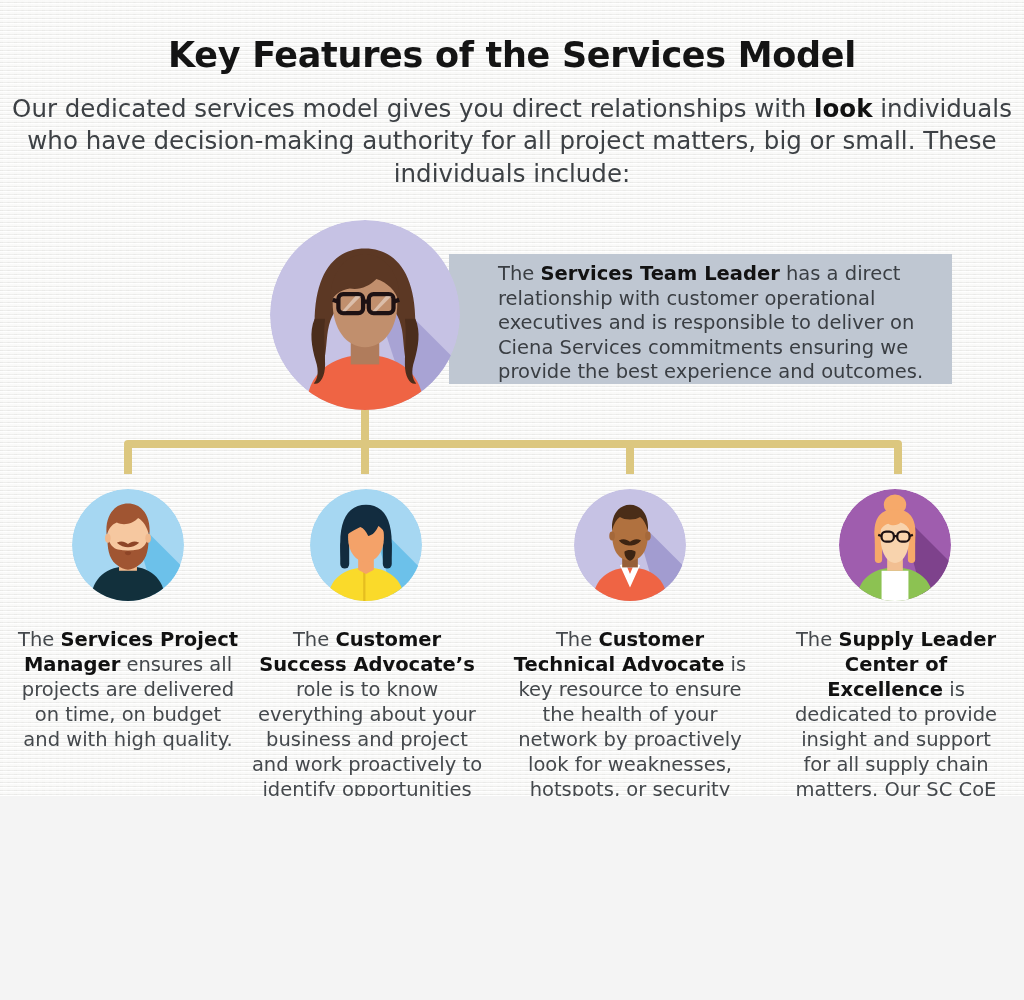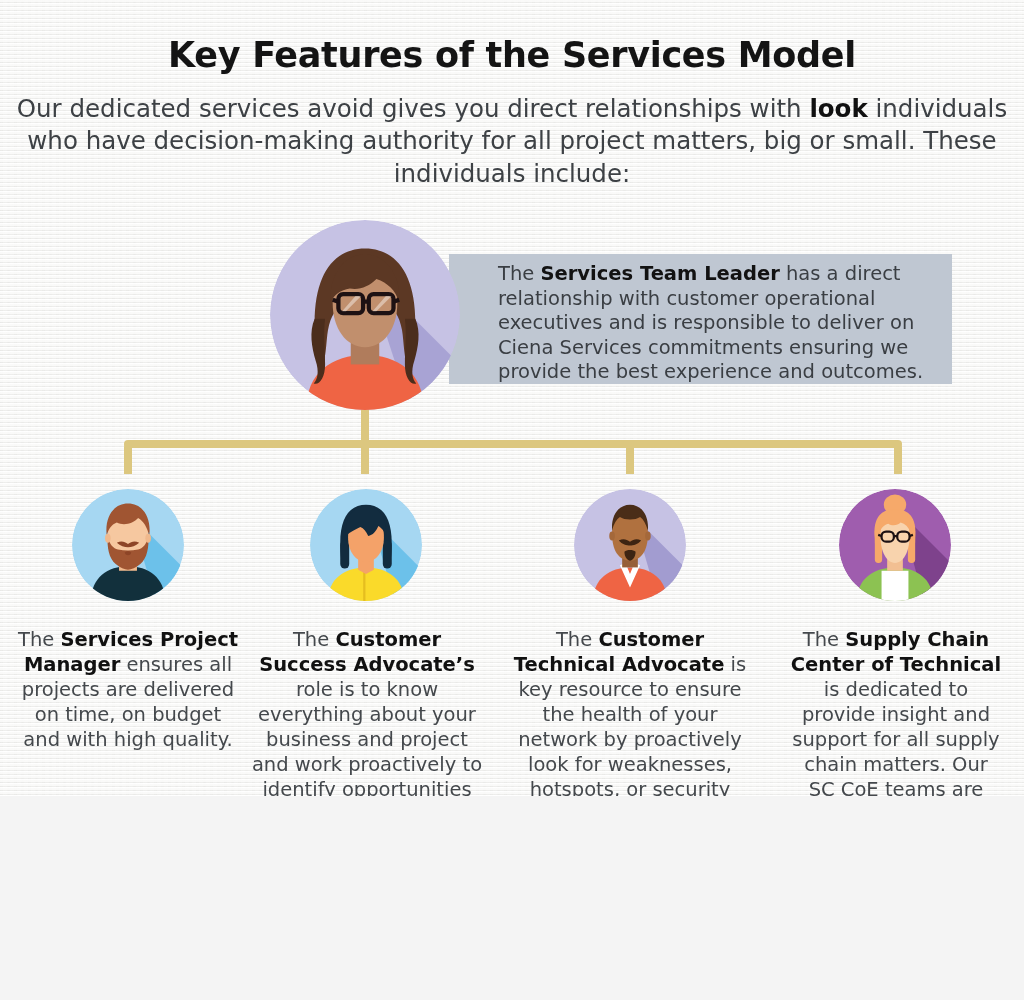--- a/index.html
+++ b/index.html
@@ -119,21 +119,21 @@
   .col-2 { left: 505px; width: 250px; }
   .col-3 { left: 790px; width: 212px; }
 </style>
 </head>
 <body>
 
 <div id="page">
 
   <div class="title">Key Features of the Services Model</div>
 
-  <div class="subtitle"><span>Our dedicated services avoid gives you direct relationships with </span><b>look</b><span> individuals who have decision-making authority for all project matters, big or small. These individuals include:</span></div>
+  <div class="subtitle"><span>Our dedicated services model gives you direct relationships with </span><b>look</b><span> individuals who have decision-making authority for all project matters, big or small. These individuals include:</span></div>
 
   <div class="conn" style="left:361px; top:405px; width:8px; height:54px;"></div>
 
   <div class="conn" style="left:124px; top:440px; width:778px; height:8px; border-radius:4px;"></div>
 
   <div class="conn conn-round-tl" style="left:124px; top:440px; width:8px; height:34px;"></div>
 
   <div class="conn" style="left:361px; top:440px; width:8px; height:34px;"></div>
 
   <div class="conn" style="left:626px; top:440px; width:8px; height:34px;"></div>
@@ -290,15 +290,15 @@
       </g>
     </svg>
   </div>
 
   <div class="col col-0"><span>The </span><b>Services Project Manager</b><span> ensures all projects are delivered on time, on budget and with high quality.</span></div>
 
   <div class="col col-1"><span>The </span><b>Customer Success Advocate’s</b><span> role is to know everything about your business and project and work proactively to identify opportunities for improvement, ensuring you achieve intended outcomes.</span></div>
 
   <div class="col col-2"><span>The </span><b>Customer Technical Advocate</b><span> is key resource to ensure the health of your network by proactively look for weaknesses, hotspots, or security risks to prevent outages and avoid issues. If technical problems occur, they have extensive relationships across our Global Technical Support Team and will get the right people involved for immediate resolution.</span></div>
 
-  <div class="col col-3"><span>The </span><b>Supply Chain Center of Technical</b><span> is dedicated to provide insight and support for all supply chain matters. Our SC CoE teams are also on hand to help you track down orders, shipments, or arrange returns.</span></div>
+  <div class="col col-3"><span>The </span><b>Supply Leader Center of Excellence</b><span> is dedicated to provide insight and support for all supply chain matters. Our SC CoE teams are also on hand to help you track down orders, shipments, or arrange returns.</span></div>
 
 </div>
 
 </body></html>

